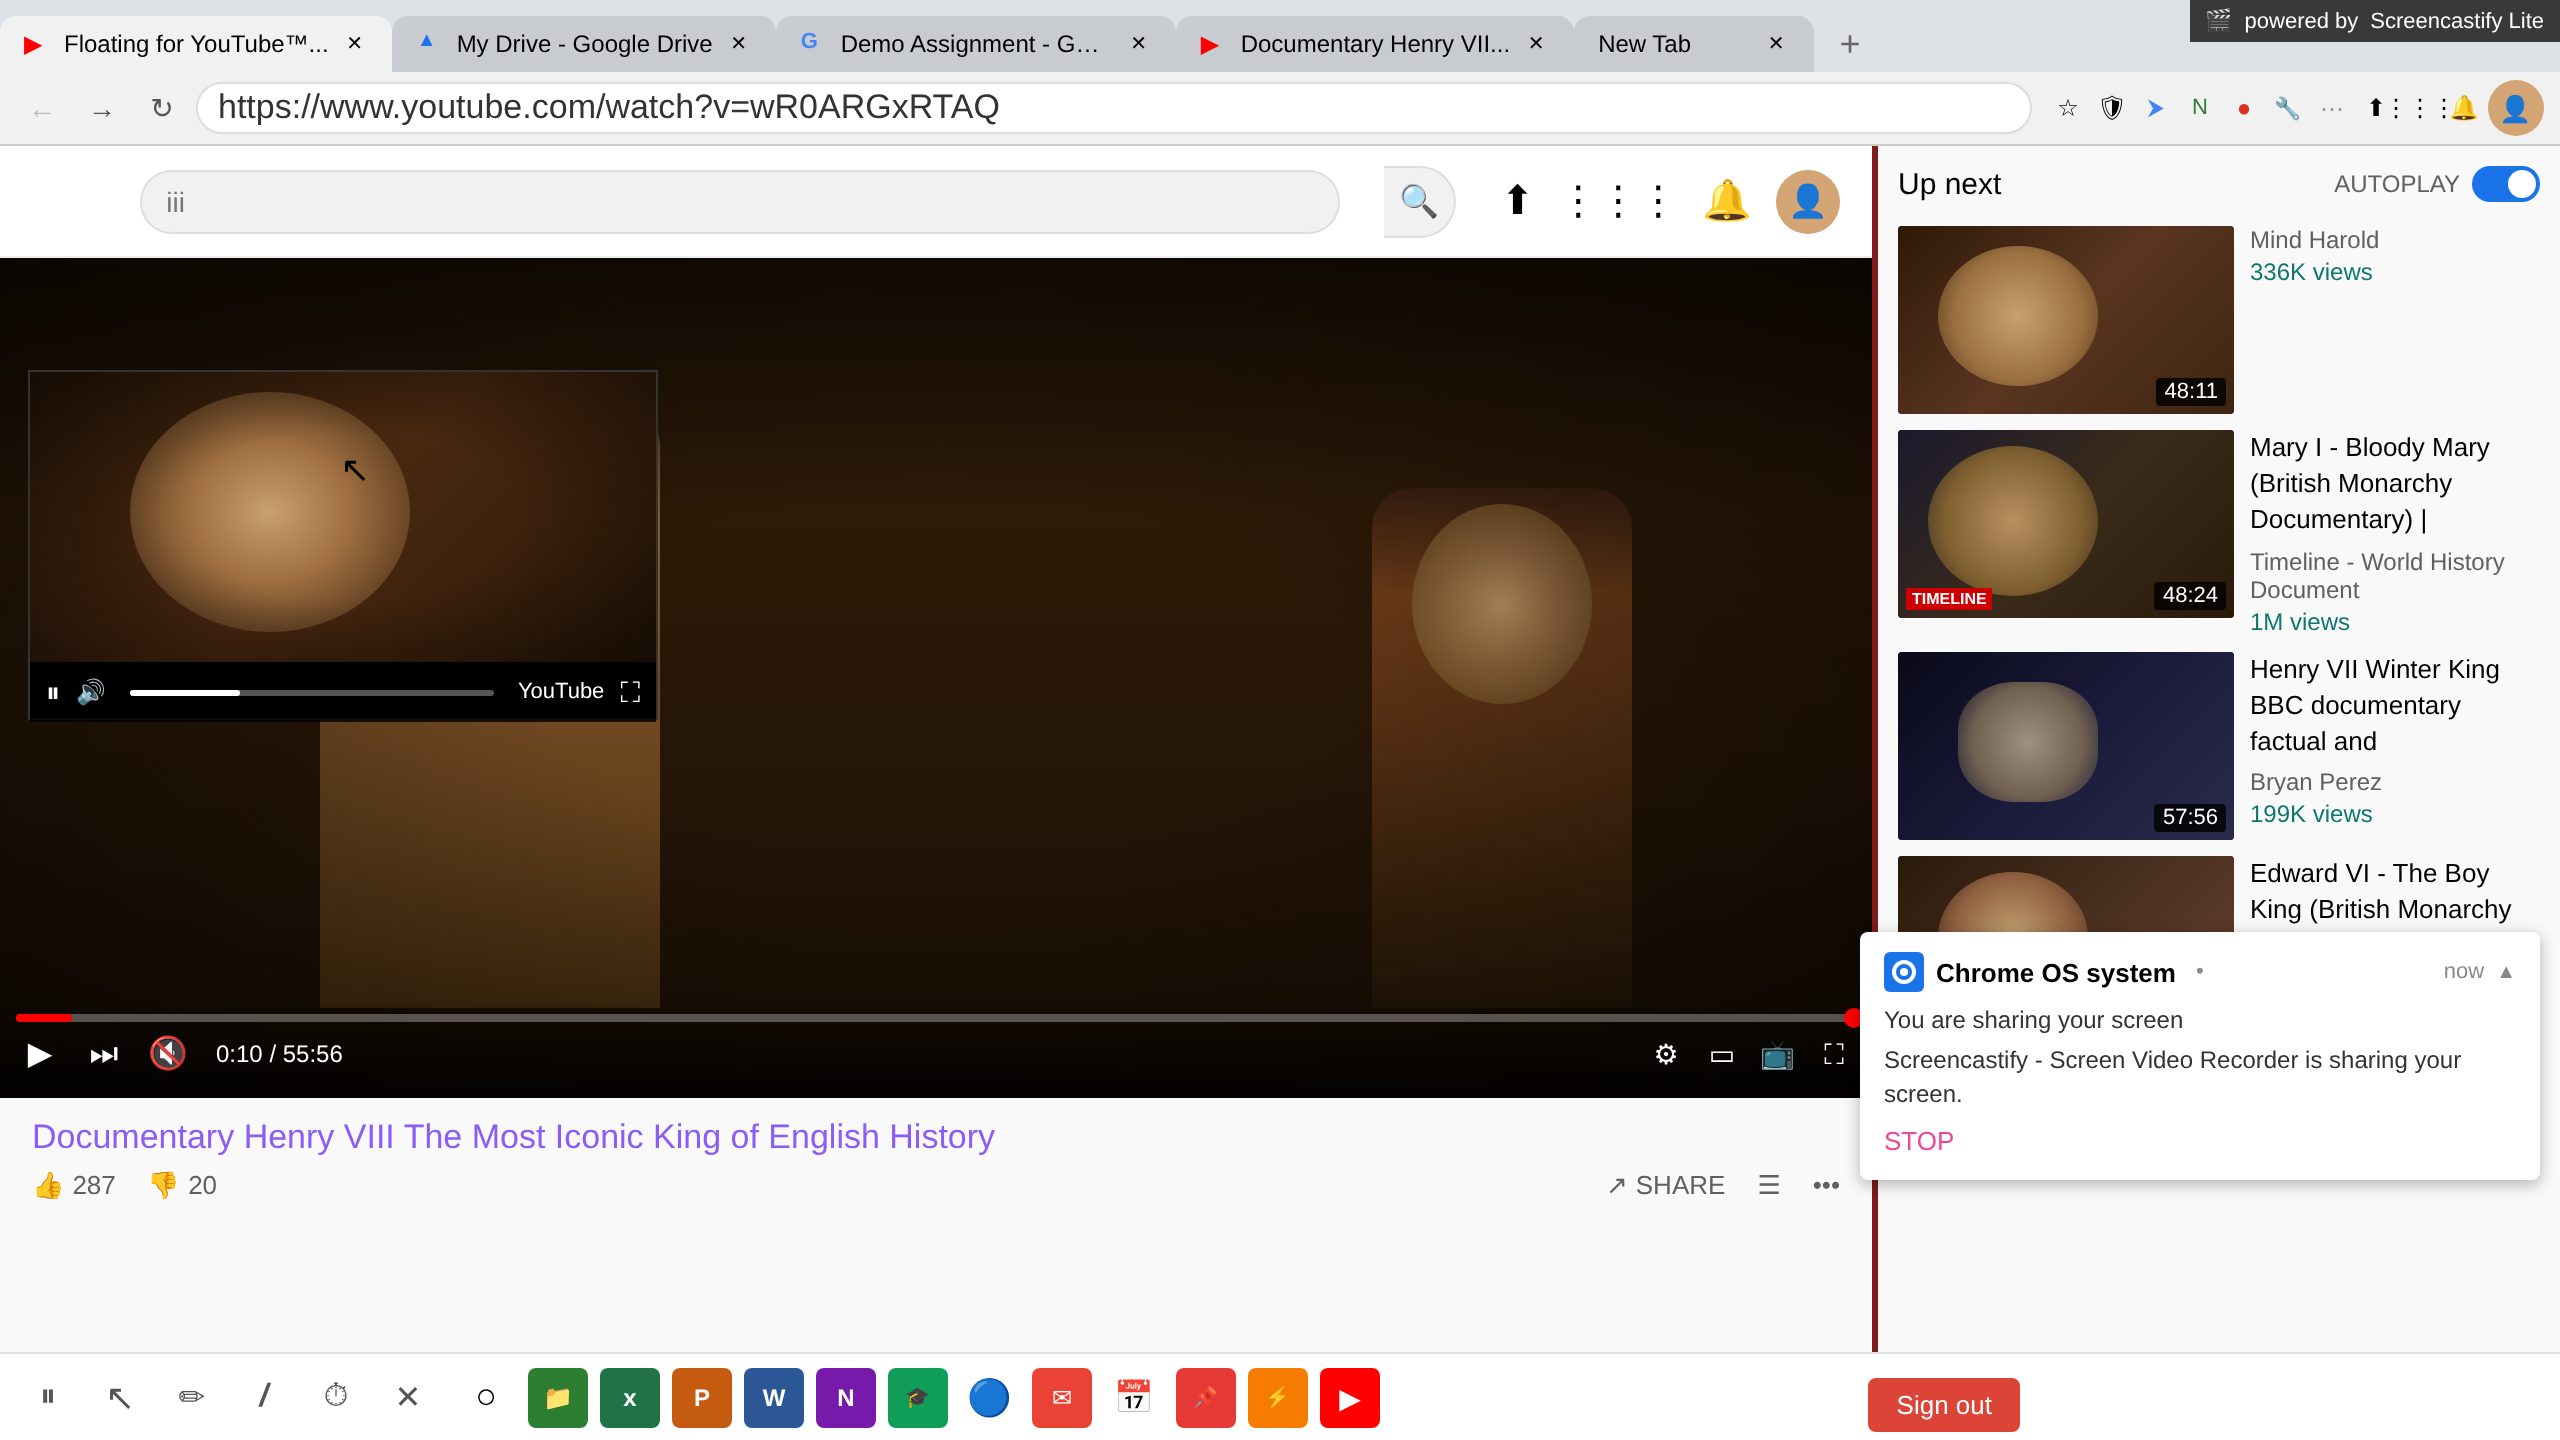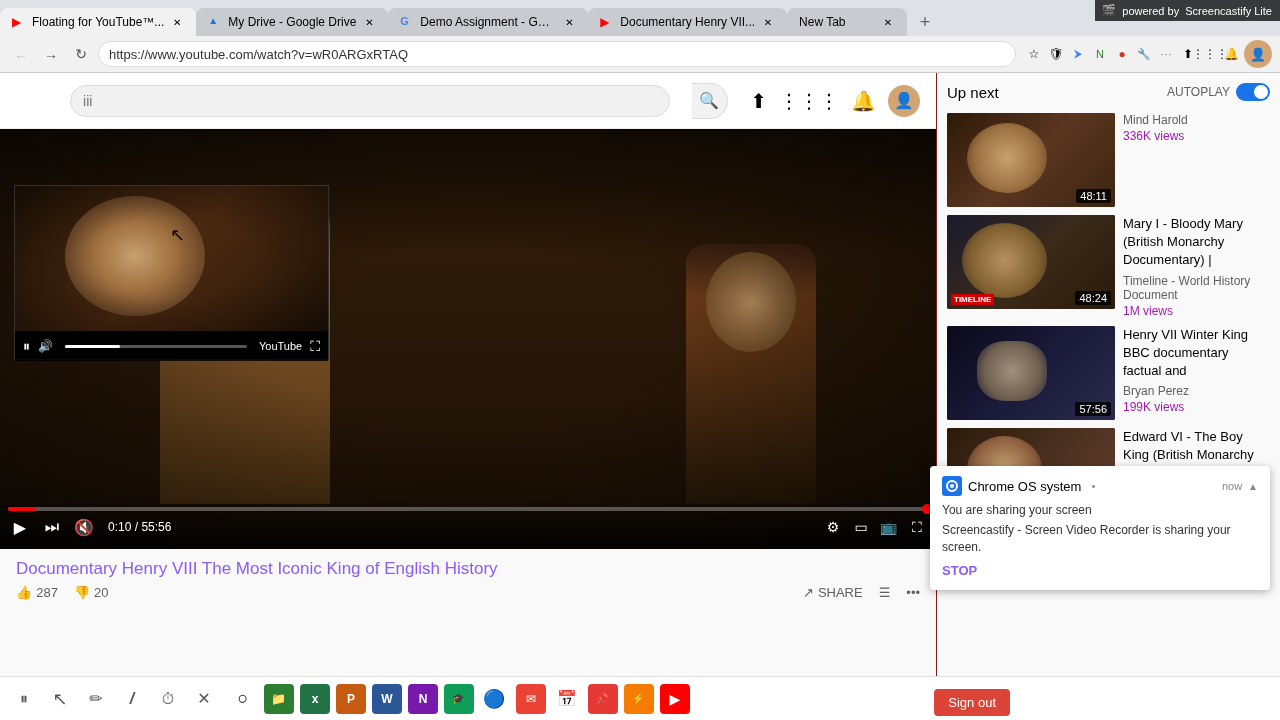--- a/index.html
+++ b/index.html
@@ -15,21 +15,21 @@
     .tab.inactive { background: #c8ccd0; }
     .tab-icon { width: 14px; height: 14px; margin-right: 6px; flex-shrink: 0; }
     .tab-title { flex: 1; overflow: hidden; text-overflow: ellipsis; white-space: nowrap; font-size: 12px; }
     .tab-close { margin-left: 6px; width: 14px; height: 14px; border-radius: 50%; display: flex; align-items: center; justify-content: center; font-size: 10px; cursor: pointer; flex-shrink: 0; }
     .tab-add { width: 28px; height: 28px; display: flex; align-items: center; justify-content: center; cursor: pointer; font-size: 18px; color: #666; margin-left: 4px; }
 
     
     .nav-bar { display: flex; align-items: center; height: 36px; padding: 0 8px; gap: 4px; background: #f1f1f1; }
     .nav-btn { width: 26px; height: 26px; display: flex; align-items: center; justify-content: center; border-radius: 50%; cursor: pointer; color: #555; font-size: 14px; }
     .nav-btn.disabled { color: #bbb; cursor: default; }
-    .address-bar { flex: 1; height: 26px; background: white; border-radius: 13px; display: flex; align-items: center; padding: 0 10px; border: 1px solid #ddd; font-size: 13px; color: #333; }
+    .address-bar { flex: 1; height: 26px; background: white; border-radius: 13px; display: flex; align-items: center; padding: 0 10px; border: 1px solid #ddd; font-size: 17px; color: #333; }
     .address-bar span { flex: 1; overflow: hidden; text-overflow: ellipsis; white-space: nowrap; }
     .nav-icons { display: flex; align-items: center; gap: 2px; margin-left: 4px; }
     .nav-icon { width: 20px; height: 20px; border-radius: 50%; display: flex; align-items: center; justify-content: center; cursor: pointer; font-size: 12px; }
 
     
     .main-content { display: flex; width: 100%; height: calc(720px - 72px); background: #f9f9f9; }
 
     
     .video-area { flex: 1; display: flex; flex-direction: column; overflow: hidden; }
 
@@ -76,45 +76,45 @@
     .taskbar-icons { display: flex; align-items: center; gap: 6px; margin-left: 4px; }
     .taskbar-icon { width: 30px; height: 30px; border-radius: 4px; display: flex; align-items: center; justify-content: center; font-size: 16px; cursor: pointer; }
 
     
     .sign-out { position: fixed; bottom: 4px; right: 270px; background: #db4437; color: white; border: none; padding: 6px 14px; border-radius: 4px; font-size: 13px; cursor: pointer; z-index: 2000; }
 
     
     .system-tray { position: fixed; bottom: 0; right: 0; height: 44px; background: #fff; display: flex; align-items: center; padding: 0 8px; gap: 6px; font-size: 12px; color: #333; }
 
     
-    .sidebar { width: 344px; background: #f9f9f9; overflow-y: auto; border-left: 1px solid #7f1d1d; padding: 10px; }
+    .sidebar { width: 344px; background: #f9f9f9; overflow-y: auto; border-left: 3px solid #7f1d1d; padding: 10px; }
     .up-next-header { display: flex; align-items: center; justify-content: space-between; margin-bottom: 12px; }
     .up-next-title { font-size: 15px; font-weight: 500; color: #030303; }
     .autoplay-label { font-size: 12px; color: #606060; }
     .autoplay-toggle { display: flex; align-items: center; gap: 6px; }
     .toggle-switch { width: 34px; height: 18px; background: #1a73e8; border-radius: 9px; position: relative; cursor: pointer; }
     .toggle-knob { position: absolute; right: 2px; top: 2px; width: 14px; height: 14px; background: white; border-radius: 50%; }
 
     .video-card { display: flex; gap: 8px; margin-bottom: 8px; cursor: pointer; }
     .video-thumb { width: 168px; min-width: 168px; height: 94px; background: #333; position: relative; overflow: hidden; border-radius: 2px; }
     .thumb-duration { position: absolute; bottom: 4px; right: 4px; background: rgba(0,0,0,0.8); color: white; font-size: 11px; padding: 1px 4px; border-radius: 2px; }
     .video-meta { flex: 1; }
     .video-card-title { font-size: 13px; font-weight: 500; color: #030303; line-height: 1.4; margin-bottom: 4px; }
     .video-card-channel { font-size: 12px; color: #606060; margin-bottom: 2px; }
-    .video-card-views { font-size: 12px; color: #a21caf; }
+    .video-card-views { font-size: 12px; color: #0f766e; }
 
     
     .notification-popup { position: absolute; bottom: 130px; right: 10px; width: 340px; background: white; border-radius: 4px; box-shadow: 0 2px 8px rgba(0,0,0,0.3); padding: 10px 12px; z-index: 500; }
     .notif-header { display: flex; align-items: center; gap: 6px; margin-bottom: 6px; }
     .notif-icon { width: 20px; height: 20px; background: #1a73e8; border-radius: 3px; display: flex; align-items: center; justify-content: center; font-size: 11px; color: white; }
-    .notif-title { font-size: 13px; font-weight: 400; }
+    .notif-title { font-size: 13px; font-weight: 700; }
     .notif-time { font-size: 11px; color: #888; margin-left: auto; }
     .notif-chevron { font-size: 10px; color: #888; }
     .notif-body { font-size: 12px; color: #333; line-height: 1.4; }
-    .notif-stop { display: inline-block; margin-top: 6px; color: #8b5cf6; font-size: 13px; font-weight: 700; cursor: pointer; }
+    .notif-stop { display: inline-block; margin-top: 6px; color: #ec4899; font-size: 13px; font-weight: 400; cursor: pointer; }
 
     
     .thumb1 { background: linear-gradient(135deg, #2d1a08 0%, #5a3520 50%, #3d2510 100%); }
     .thumb2 { background: linear-gradient(135deg, #1a1a2e 0%, #3a2a1a 50%, #2a1a0a 100%); }
     .thumb3 { background: linear-gradient(135deg, #0a0a1a 0%, #1a1a3a 50%, #2a2a4a 100%); }
     .thumb4 { background: linear-gradient(135deg, #2a1a0a 0%, #4a3020 50%, #6a4030 100%); }
 
     .timeline-badge { position: absolute; bottom: 4px; left: 4px; background: #cc0000; color: white; font-size: 8px; padding: 1px 3px; font-weight: bold; }
 
     .profile-avatar { width: 28px; height: 28px; border-radius: 50%; background: #d4a574; display: flex; align-items: center; justify-content: center; font-size: 13px; color: #7a4a1a; font-weight: bold; overflow: hidden; cursor: pointer; }

